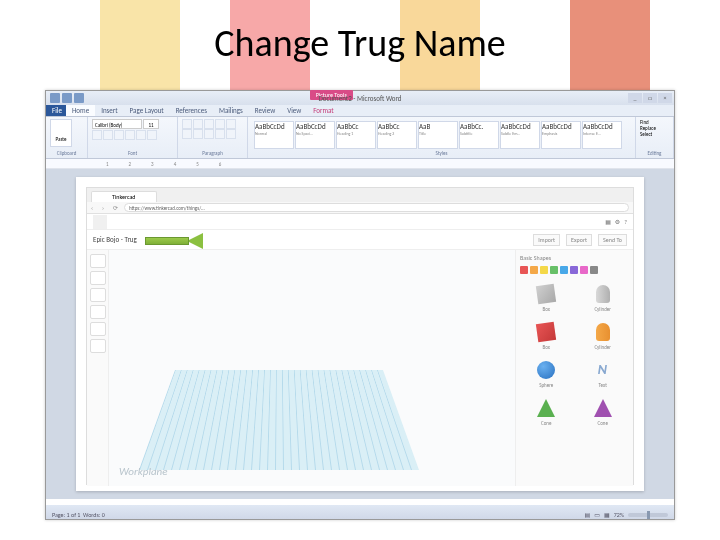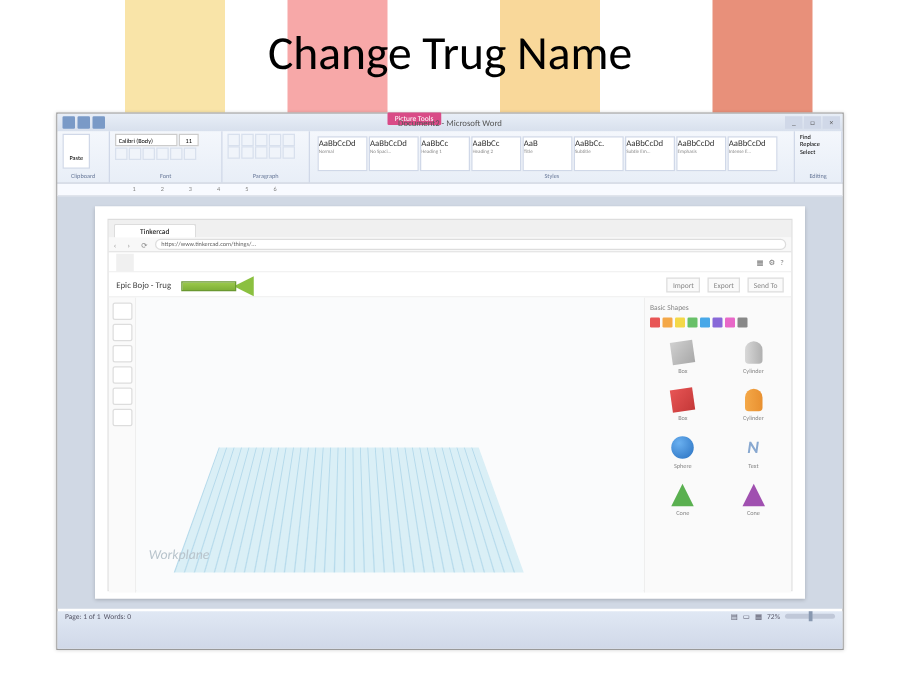--- a/index.html
+++ b/index.html
@@ -57,38 +57,38 @@
 .arrow-body{position:absolute;left:0;top:3px;width:44px;height:8px;background:linear-gradient(#9bc94a,#7fb038);border:1px solid #6a9830}
 .arrow-head{position:absolute;left:42px;top:-1px;width:0;height:0;border-top:8px solid transparent;border-bottom:8px solid transparent;border-right:16px solid #8bc040}
 .tc-right-tools{position:absolute;right:6px;display:flex;gap:6px;font-size:6px;color:#888}
 .tc-btn{padding:1px 4px;border:1px solid #ddd;background:#fafafa}
 .tc-workspace{display:flex;height:236px}
 .tc-left{width:22px;background:#fafafa;border-right:1px solid #eee;display:flex;flex-direction:column;gap:3px;padding:4px 2px;align-items:center}
 .view-btn{width:16px;height:14px;background:#fff;border:1px solid #ddd;border-radius:2px}
 .tc-canvas{flex:1;position:relative;background:#fafbfc}
 .workplane{position:absolute;left:30px;top:20px;width:280px;height:200px;perspective:500px}
 .grid-plane{width:100%;height:100%;background:repeating-linear-gradient(90deg,#a8d4e8 0,#a8d4e8 1px,#d4ecf5 1px,#d4ecf5 8px),repeating-linear-gradient(0deg,#a8d4e8 0,#a8d4e8 1px,#d4ecf5 1px,#d4ecf5 8px);transform:rotateX(60deg);transform-origin:bottom center;opacity:0.85}
-.wp-label{position:absolute;bottom:24px;left:10px;font-size:11px;font-style:italic;color:#b8c4cc;font-weight:500}
+.wp-label{position:absolute;bottom:8px;left:10px;font-size:11px;font-style:italic;color:#b8c4cc;font-weight:500}
 .tc-panel{width:118px;background:#fafafa;border-left:1px solid #eee;padding:4px;font-size:6px}
 .panel-header{display:flex;justify-content:flex-start;margin-bottom:4px;color:#888}
 .clr-swatches{display:flex;gap:2px;margin-bottom:6px;flex-wrap:wrap}
 .swatch{width:8px;height:8px;border-radius:1px}
 .shape-grid{display:grid;grid-template-columns:1fr 1fr;gap:4px}
 .shape-cell{height:34px;display:flex;flex-direction:column;align-items:center;justify-content:center;gap:1px}
 .shape-viz{width:24px;height:22px;display:flex;align-items:center;justify-content:center}
 .shape-label{font-size:5px;color:#888}
 .cube-gray{width:18px;height:18px;background:linear-gradient(135deg,#d0d0d0,#a8a8a8);transform:rotate(-8deg)}
 .cyl-gray{width:14px;height:18px;background:linear-gradient(90deg,#d8d8d8,#b0b0b0);border-radius:7px 7px 3px 3px}
 .cube-red{width:18px;height:18px;background:linear-gradient(135deg,#e85555,#c43838);transform:rotate(-8deg)}
 .cyl-orange{width:14px;height:18px;background:linear-gradient(90deg,#f4a848,#e89030);border-radius:7px 7px 3px 3px}
 .sphere-blue{width:18px;height:18px;background:radial-gradient(circle at 35% 30%,#6ab0f0,#2870c0);border-radius:50%}
 .letters{font-size:14px;color:#88a8d0;font-weight:bold;transform:skewX(-8deg)}
 .cone-green{width:0;height:0;border-left:9px solid transparent;border-right:9px solid transparent;border-bottom:18px solid #5ab050}
 .cone-purple{width:0;height:0;border-left:9px solid transparent;border-right:9px solid transparent;border-bottom:18px solid #a050b0}
-.statusbar{height:30px;background:linear-gradient(#e0e8f4,#d0d8e8);display:flex;align-items:flex-start;font-size:6px;color:#556;padding:0 6px;position:absolute;bottom:0;width:100%}
+.statusbar{height:14px;background:linear-gradient(#e0e8f4,#d0d8e8);display:flex;align-items:flex-end;font-size:6px;color:#556;padding:0 6px;position:absolute;bottom:0;width:100%}
 .status-right{position:absolute;right:6px;display:flex;gap:4px;align-items:center}
 .zoom-slider{width:40px;height:4px;background:#c0c8d8;border-radius:2px;position:relative}
 .zoom-thumb{position:absolute;left:48%;top:-2px;width:3px;height:8px;background:#8898b0}
 </style>
 </head>
 <body>
 
 <div class="bg-stripe bg-s1"></div>
 <div class="bg-stripe bg-s2"></div>
 <div class="bg-stripe bg-s3"></div>
@@ -107,20 +107,31 @@
     </div>
     <div class="picture-tools">Picture Tools</div>
     <div class="title-text">Document2 - Microsoft Word</div>
     <div class="win-controls">
       <div class="win-btn">_</div>
       <div class="win-btn">□</div>
       <div class="win-btn">×</div>
     </div>
   </div>
 
+  <div class="tabs">
+    <div class="tab">File</div>
+    <div class="tab active">Home</div>
+    <div class="tab">Insert</div>
+    <div class="tab">Page Layout</div>
+    <div class="tab">References</div>
+    <div class="tab">Mailings</div>
+    <div class="tab">Review</div>
+    <div class="tab">View</div>
+    <div class="tab fmt">Format</div>
+  </div>
 
   <div class="ribbon">
     <div class="rgroup" style="width:42px">
       <div class="paste-btn">Paste</div>
       <div class="rgroup-label">Clipboard</div>
     </div>
     <div class="rgroup" style="width:90px">
       <div>
         <div class="font-box">
           <div class="font-sel">Calibri (Body)</div>

